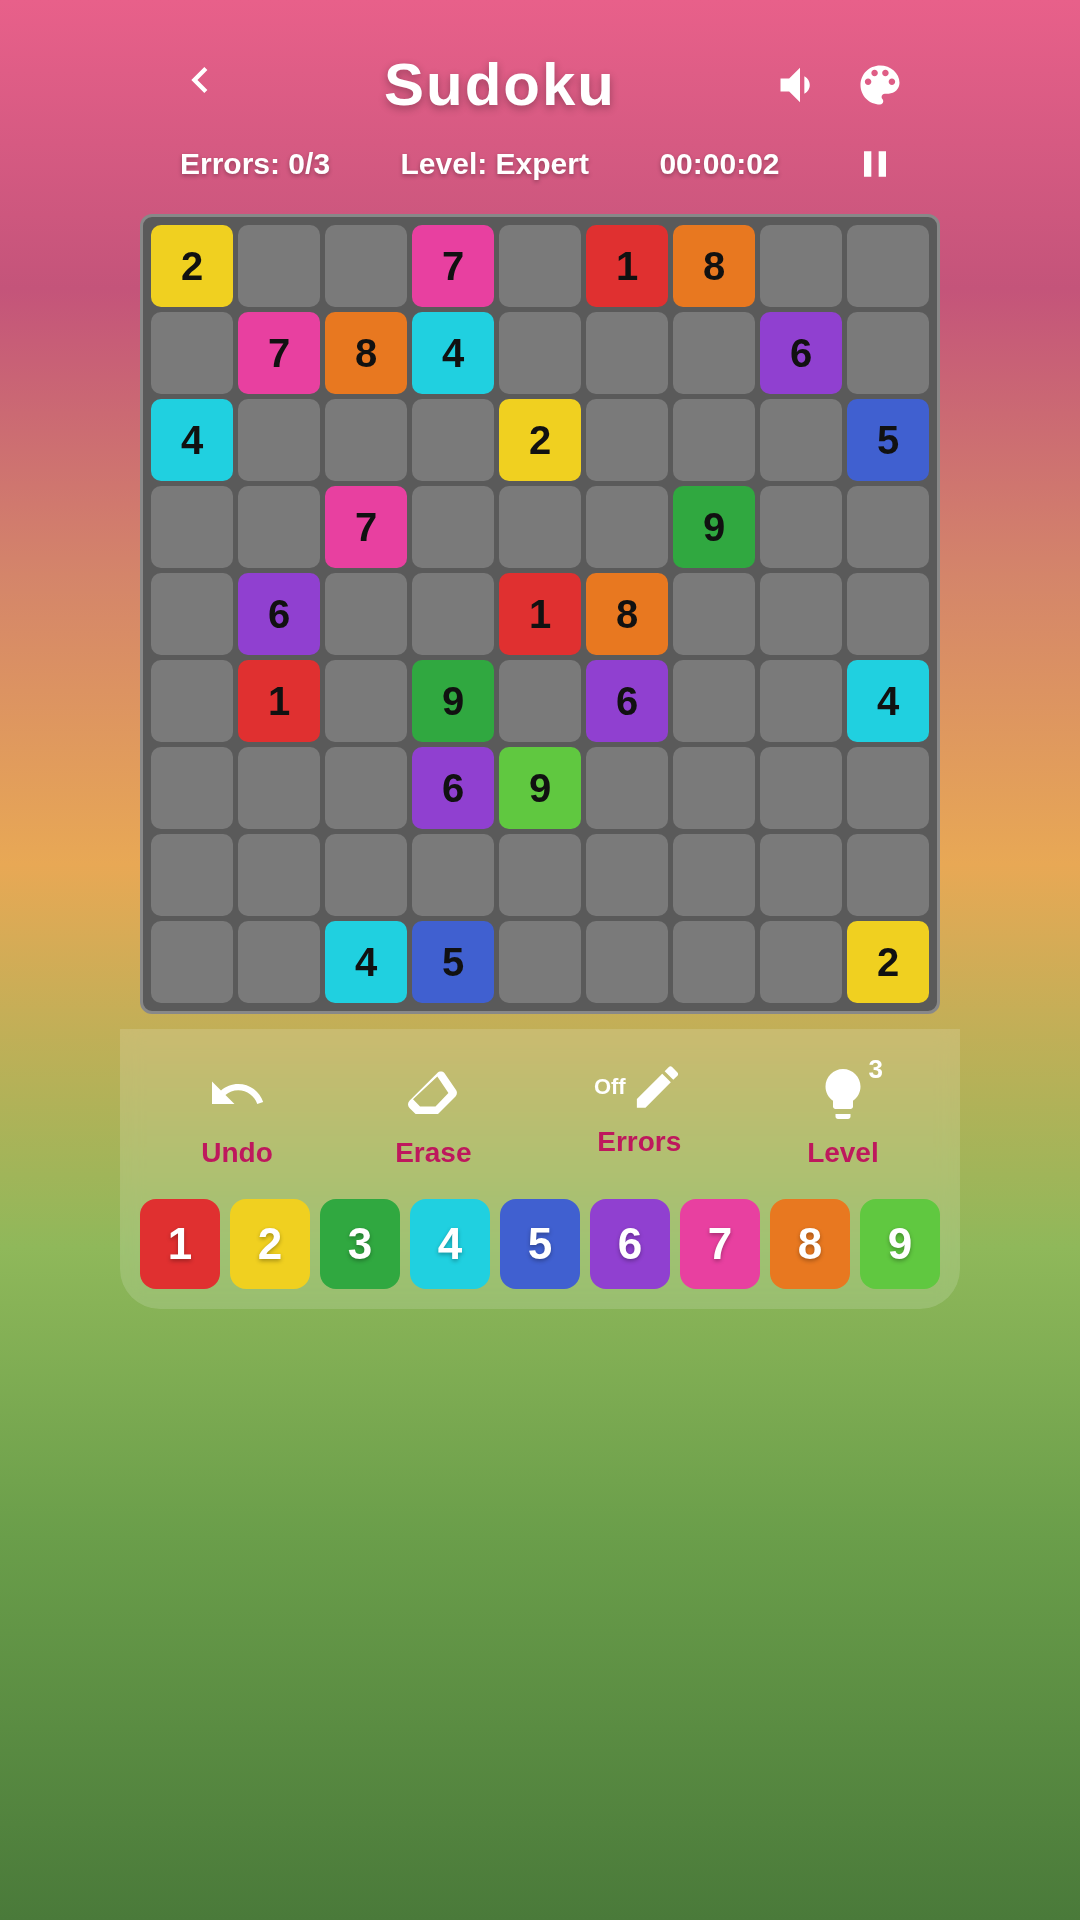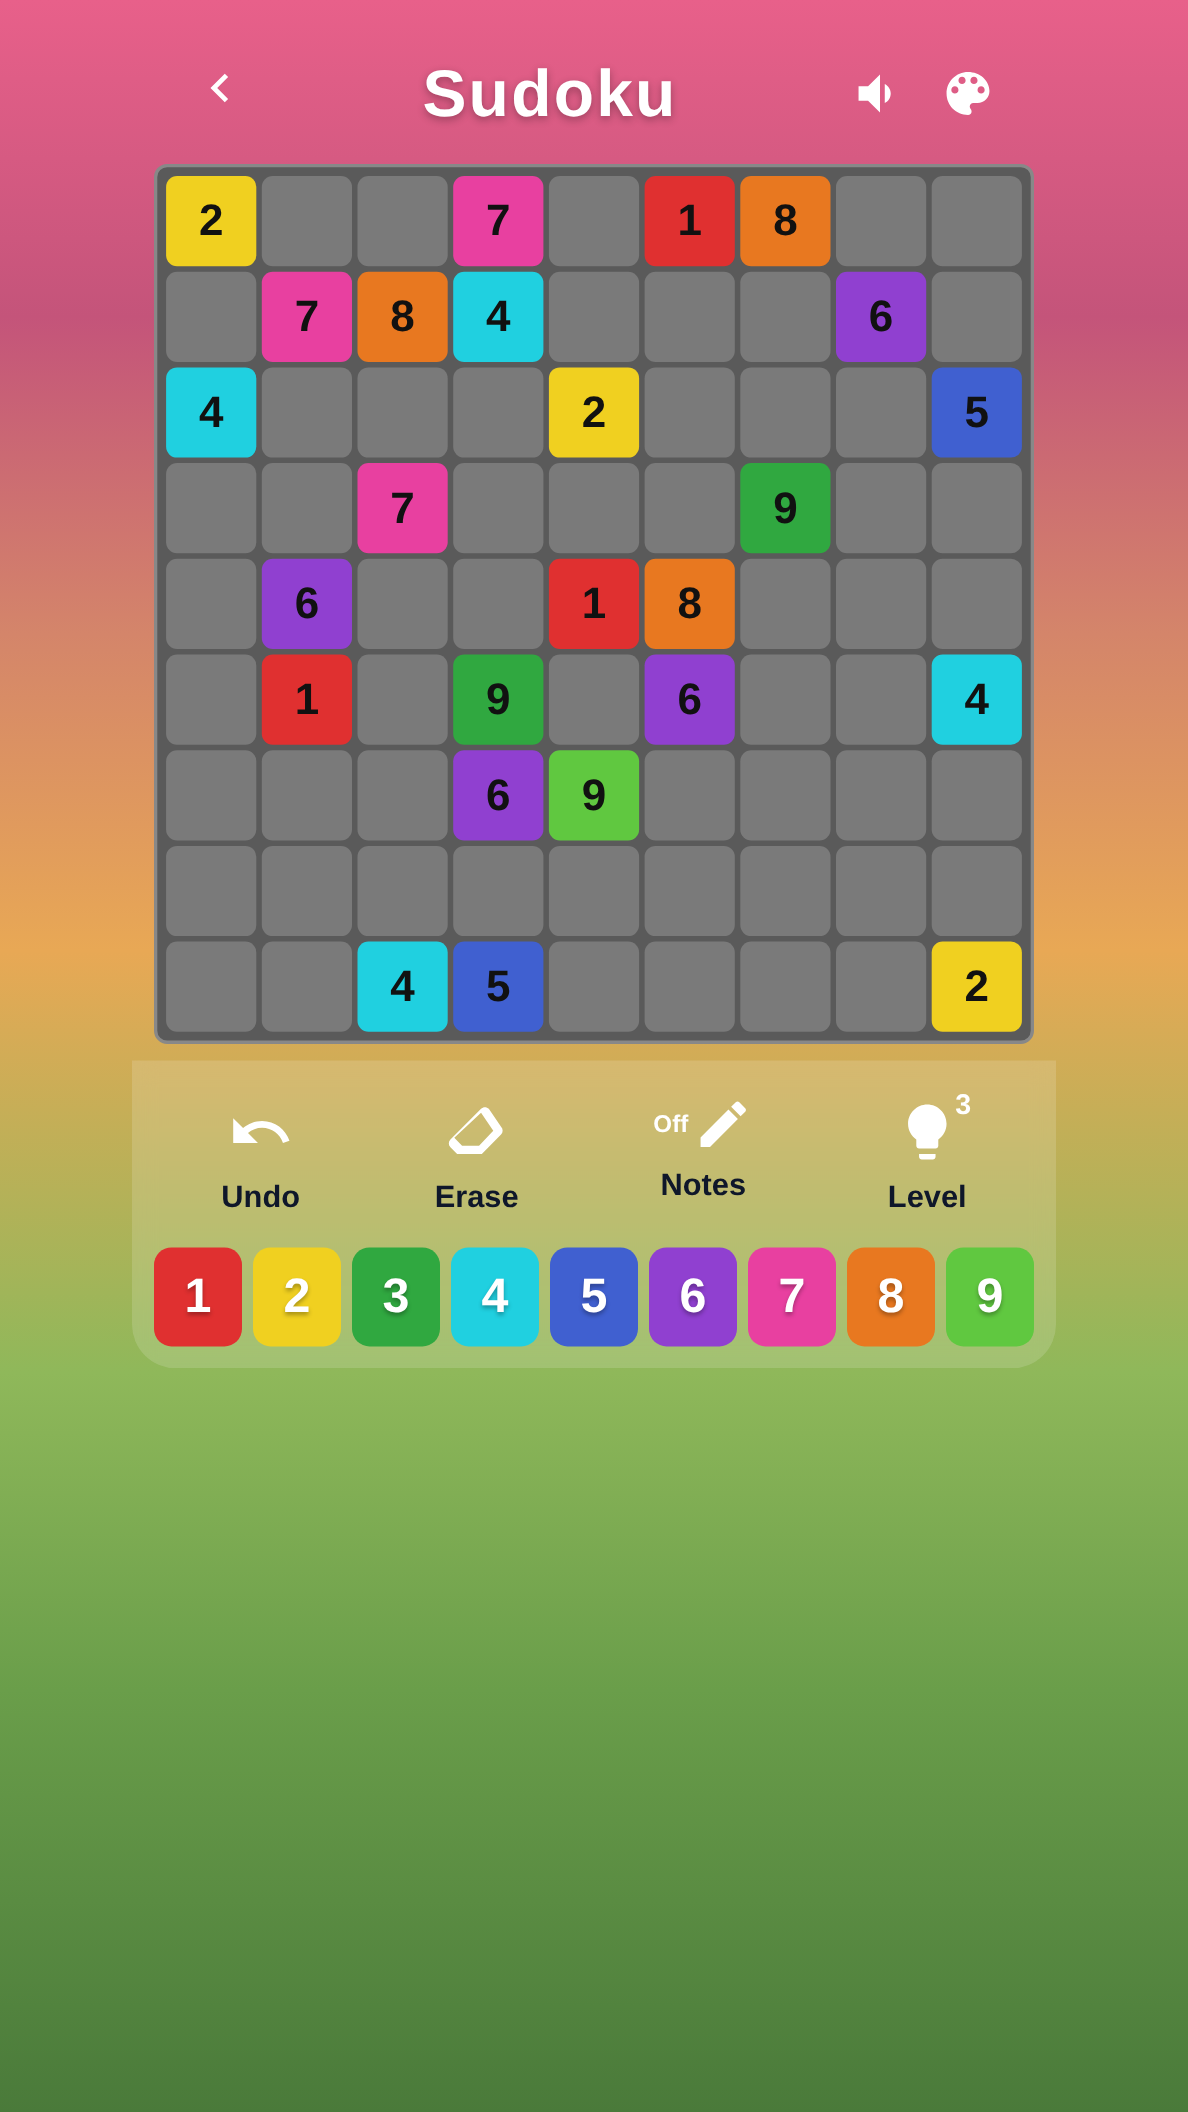--- a/index.html
+++ b/index.html
@@ -150,21 +150,21 @@
       align-items: center;
       justify-content: center;
       position: relative;
     }
     .action-icon svg {
       width: 60px;
       height: 60px;
       fill: white;
     }
     .action-label {
-      color: #0f172a;
+      color: #be185d;
       font-size: 28px;
       font-weight: 700;
     }
     .notes-off-label {
       font-size: 22px;
       color: white;
       font-weight: 700;
     }
     .hint-badge {
       position: absolute;
@@ -225,20 +225,30 @@
           </svg>
       </div>
       <div class="header-icon">
         <svg viewBox="0 0 24 24">
             <path d="M12 3c-4.97 0-9 4.03-9 9s4.03 9 9 9c.83 0 1.5-.67 1.5-1.5 0-.39-.15-.74-.39-1.01-.23-.26-.38-.61-.38-.99 0-.83.67-1.5 1.5-1.5H16c2.76 0 5-2.24 5-5 0-4.42-4.03-8-9-8zm-5.5 9c-.83 0-1.5-.67-1.5-1.5S5.67 9 6.5 9 8 9.67 8 10.5 7.33 12 6.5 12zm3-4C8.67 8 8 7.33 8 6.5S8.67 5 9.5 5s1.5.67 1.5 1.5S10.33 8 9.5 8zm5 0c-.83 0-1.5-.67-1.5-1.5S13.67 5 14.5 5s1.5.67 1.5 1.5S15.33 8 14.5 8zm3 4c-.83 0-1.5-.67-1.5-1.5S16.67 9 17.5 9s1.5.67 1.5 1.5-.67 1.5-1.5 1.5z"></path>
           </svg>
       </div>
     </div>
   </div>
 
+  <div class="stats-bar">
+    <div class="stat-text">Errors: 0/3</div>
+    <div class="stat-text">Level: Expert</div>
+    <div class="stat-text">00:00:02</div>
+    <div class="pause-btn">
+      <svg width="44" height="44" viewBox="0 0 24 24" fill="white">
+          <path d="M6 19h4V5H6v14zm8-14v14h4V5h-4z"></path>
+        </svg>
+    </div>
+  </div>
 
   <div class="sudoku-container">
     <div class="sudoku-grid" id="sudoku-grid">
     <div class="cell yellow">2</div>
         <div class="cell empty"></div>
         <div class="cell empty"></div>
         <div class="cell pink">7</div>
         <div class="cell empty"></div>
         <div class="cell red">1</div>
         <div class="cell orange">8</div>
@@ -343,21 +353,21 @@
 
       <div class="action-btn">
         <div style="display:flex;align-items:center;gap:4px;margin-bottom:4px;">
           <span class="notes-off-label">Off</span>
           <div class="action-icon" style="width:55px;height:55px;">
             <svg viewBox="0 0 24 24">
                 <path d="M3 17.25V21h3.75L17.81 9.94l-3.75-3.75L3 17.25zM20.71 7.04c.39-.39.39-1.02 0-1.41l-2.34-2.34c-.39-.39-1.02-.39-1.41 0l-1.83 1.83 3.75 3.75 1.83-1.83z"></path>
               </svg>
           </div>
         </div>
-        <div class="action-label">Notes</div>
+        <div class="action-label">Errors</div>
       </div>
 
       <div class="action-btn">
         <div class="action-icon">
           <svg viewBox="0 0 24 24">
               <path d="M9 21c0 .55.45 1 1 1h4c.55 0 1-.45 1-1v-1H9v1zm3-19C8.14 2 5 5.14 5 9c0 2.38 1.19 4.47 3 5.74V17c0 .55.45 1 1 1h6c.55 0 1-.45 1-1v-2.26c1.81-1.27 3-3.36 3-5.74 0-3.86-3.14-7-7-7z"></path>
             </svg>
           <span class="hint-badge">3</span>
         </div>
         <div class="action-label">Level</div>

